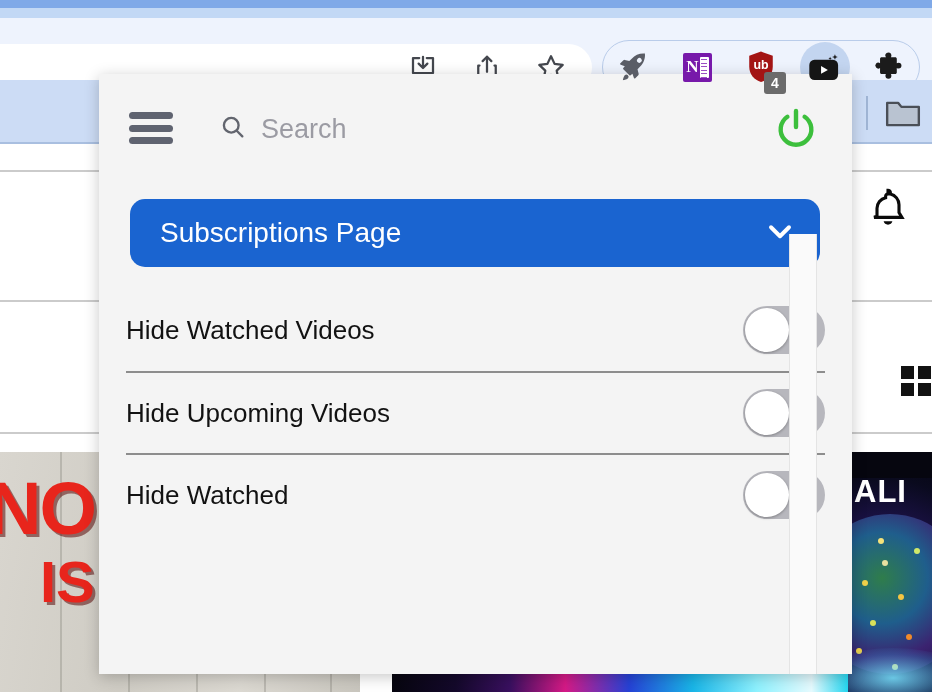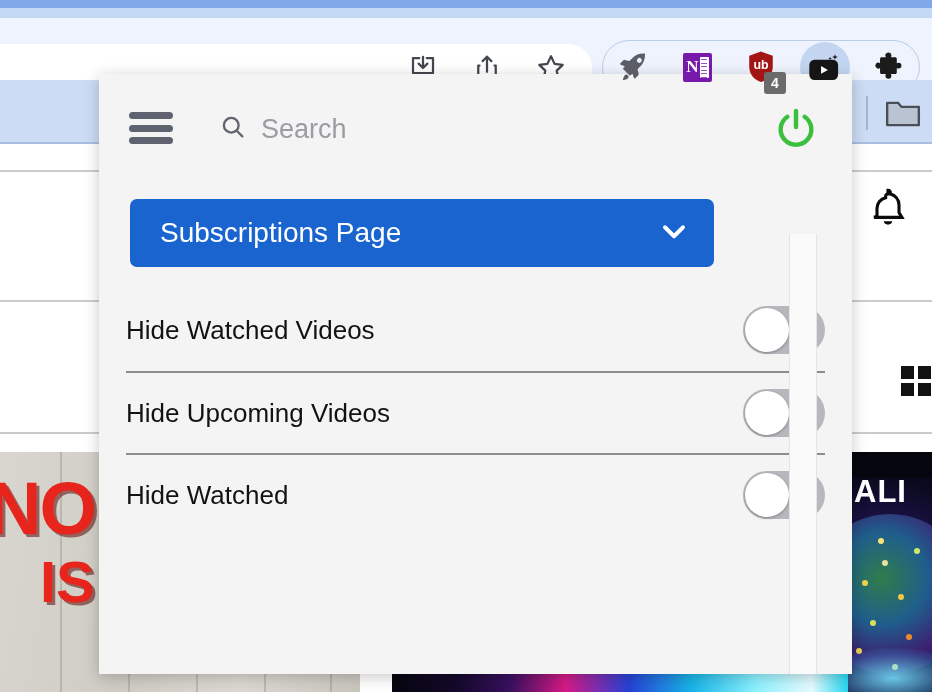--- a/index.html
+++ b/index.html
@@ -164,22 +164,22 @@
     font-size:27px; color:#4d7c0f; width:400px;
     font-family:"Liberation Sans", sans-serif;
   }
   .search-input::placeholder { color:#9b9ba3; }
   .power-btn {
     position:absolute; left:668px; top:30px; width:58px; height:50px;
     display:flex; align-items:center; justify-content:center; cursor:pointer;
   }
 
   .accordion {
-    position:absolute; left:31px; top:125px; width:584px; height:68px;
-    background:#1a64d0; border-radius:7px;
+    position:absolute; left:31px; top:125px; width:690px; height:68px;
+    background:#1a64d0; border-radius:15px;
     display:flex; align-items:center; justify-content:space-between;
     padding:0 22px 0 30px; cursor:pointer;gap:28px;
   }
   .accordion-title { color:#fff; font-size:28px; }
 
   .settings { position:absolute; left:0; top:215px; width:753px; }
   .setting-row {
     position:relative; margin:0 27px; height:82px;
     display:flex; align-items:center; justify-content:space-between;
   }

